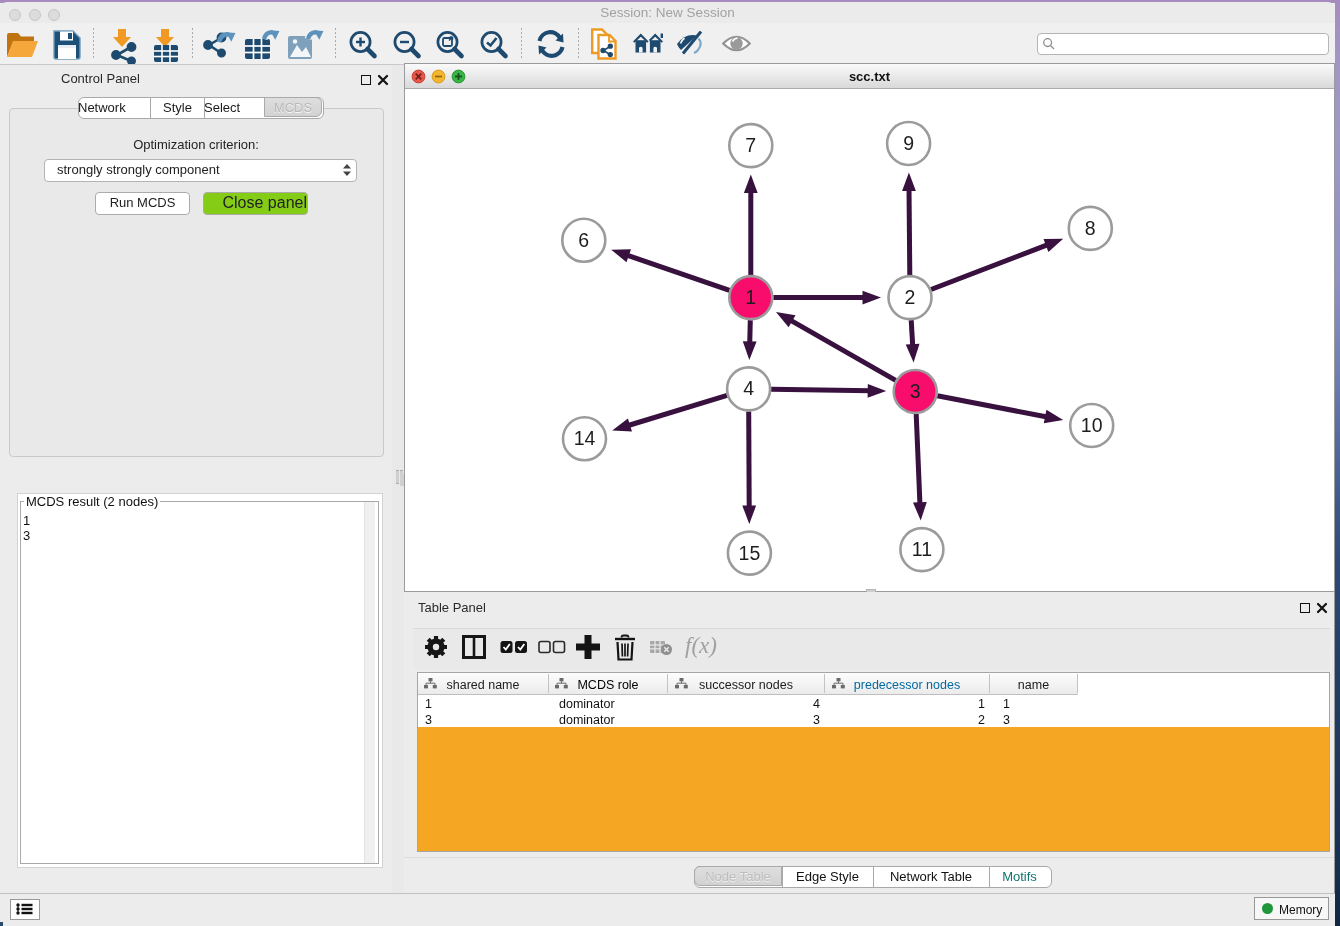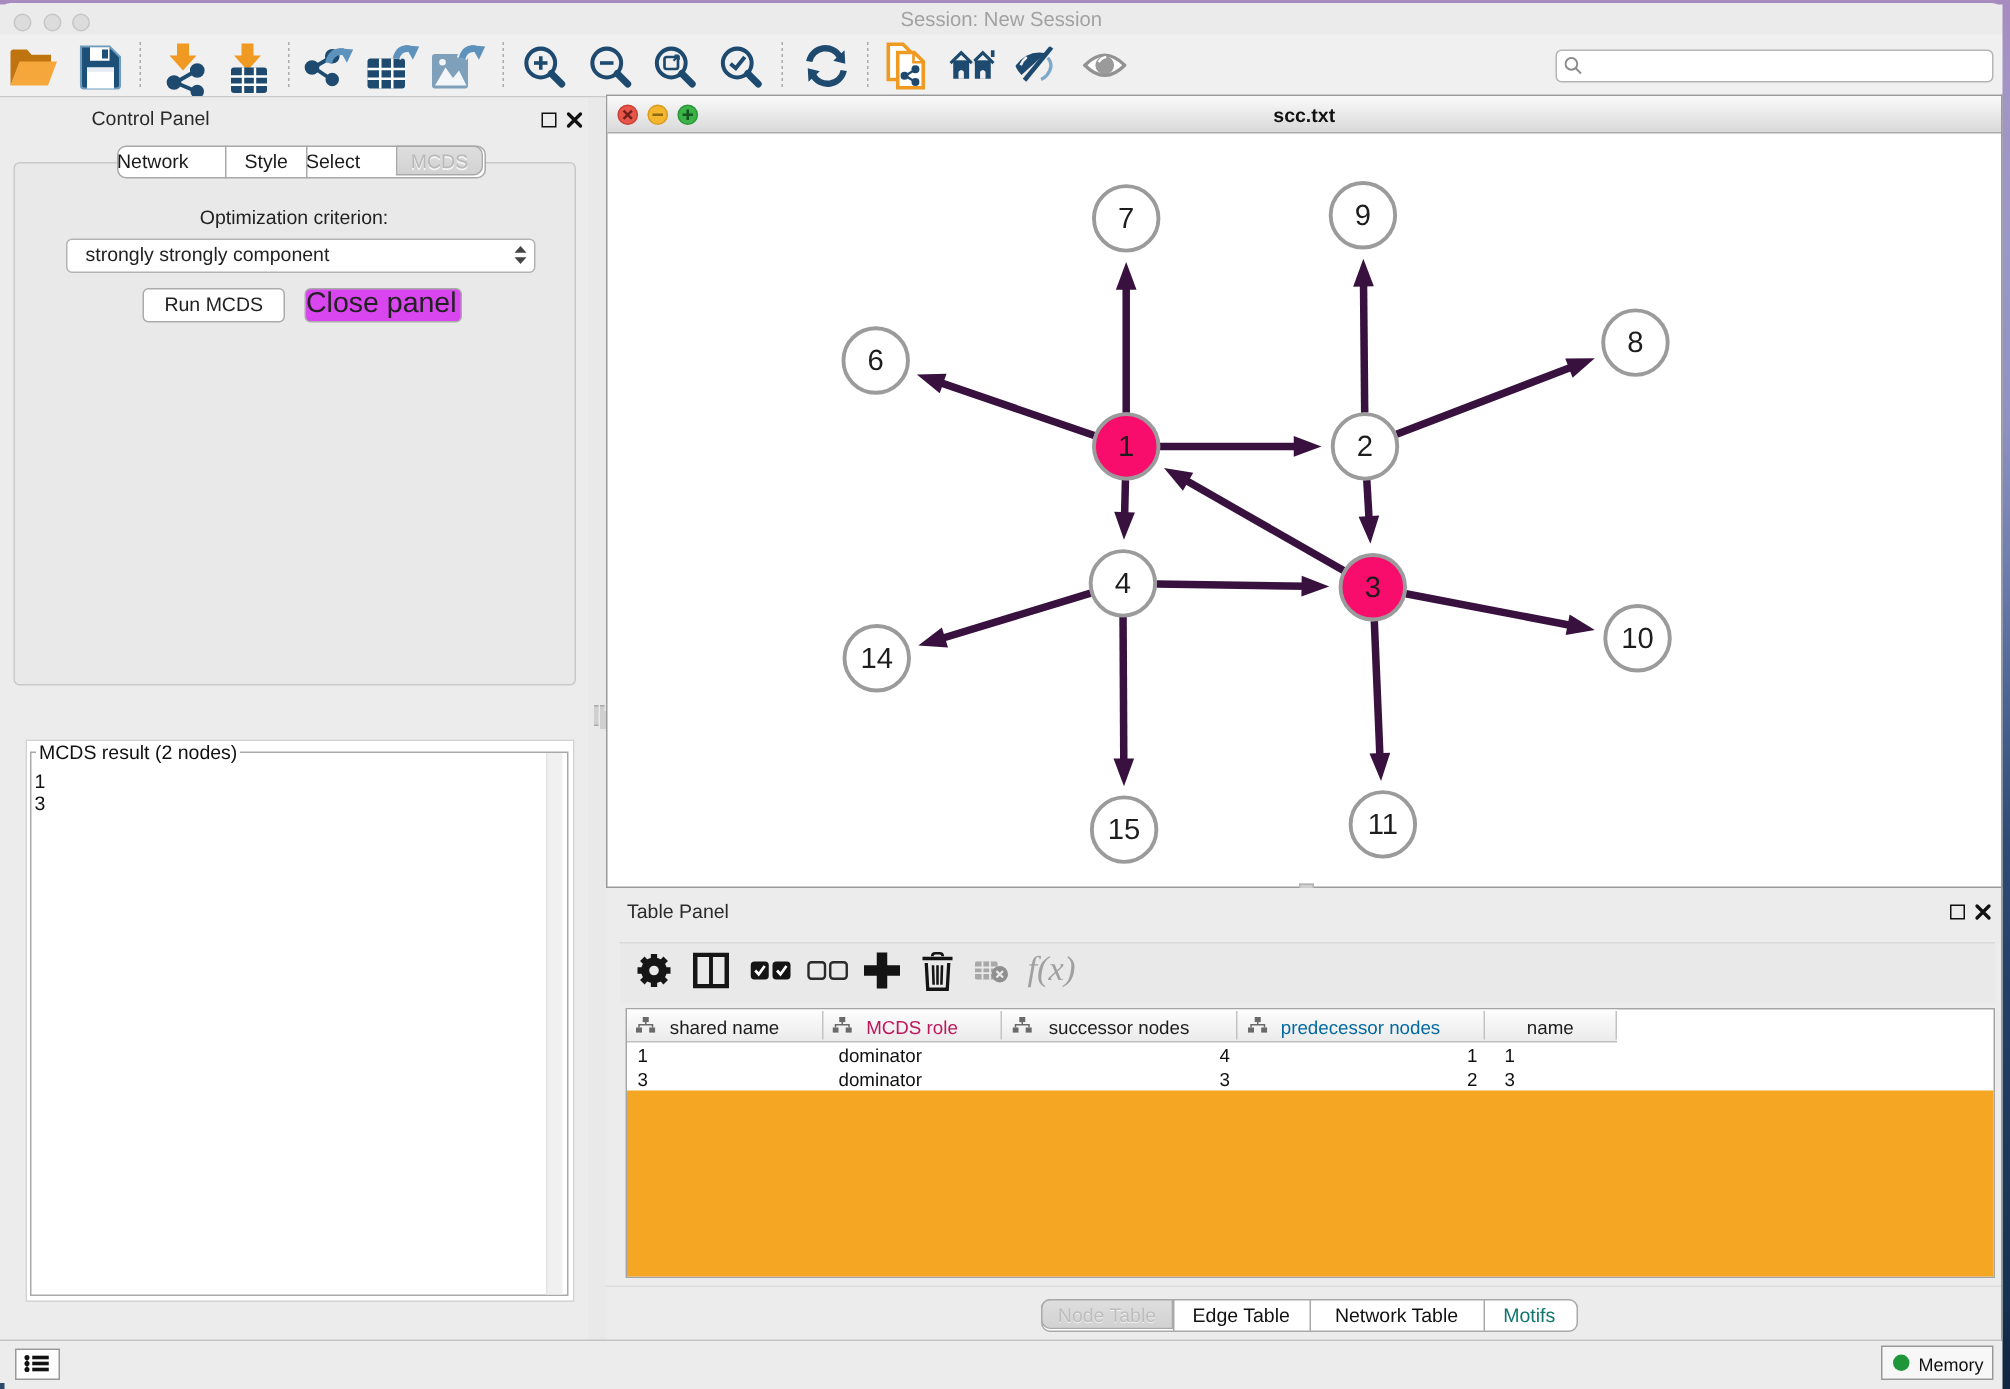--- a/index.html
+++ b/index.html
@@ -208,21 +208,21 @@
 <div class="abs" style="left:0;top:137px;width:392px;text-align:center;font-size:13px;color:#222;">Optimization criterion:</div>
 
 <div class="abs" style="left:44px;top:159px;width:311px;height:21px;background:#fff;border:1px solid #b3b3b3;border-radius:4px;"></div>
 <div class="abs" style="left:57px;top:162px;font-size:13px;color:#222;">strongly strongly component</div>
 <svg class="abs" style="left:341px;top:163px" width="12" height="14" viewBox="0 0 12 14">
     <path d="M6 1 L10 5.5 L2 5.5 Z" fill="#444"></path>
     <path d="M6 13 L10 8.5 L2 8.5 Z" fill="#444"></path>
   </svg>
 
 <div class="abs" style="left:95px;top:192px;width:93px;height:21px;background:#fff;border:1px solid #ababab;border-radius:4px;text-align:center;font-size:13px;color:#222;line-height:20px;">Run MCDS</div>
-<div class="abs" style="left:203px;top:192px;width:103px;height:21px;background:#d946ef;border:1px solid #ababab;border-radius:4px;text-align:left;font-size:19px;color:#222;line-height:20px;">Close panel</div>
+<div class="abs" style="left:203px;top:192px;width:103px;height:21px;background:#84cc16;border:1px solid #ababab;border-radius:4px;text-align:right;font-size:16px;color:#222;line-height:20px;">Close panel</div>
 
 <div class="abs" style="left:17px;top:493px;width:366px;height:375px;background:#fff;border:1px solid #d2d2d2;box-sizing:border-box;"></div>
 <div class="abs" style="left:20px;top:501px;width:359px;height:363px;border:1px solid #a9a9a9;box-sizing:border-box;"></div>
 <div class="abs" style="left:24px;top:494px;background:#fff;padding:0 2px;font-size:13px;color:#111;">MCDS result (2 nodes)</div>
 <div class="abs" style="left:364px;top:502px;width:10px;height:361px;background:#f0f0f0;border-left:1px solid #e3e3e3;"></div>
 <div class="abs" style="left:23px;top:513px;font-size:13px;color:#111;line-height:15px;">1<br>3</div>
 
 <div class="abs" style="left:392px;top:65px;width:12px;height:828px;background:#e9e9e9;"></div>
 <div class="abs" style="left:396px;top:470px;width:2.5px;height:12px;border-top:1px solid #aaa;border-bottom:1px solid #aaa;background:#cfcfcf;"></div>
 <div class="abs" style="left:400px;top:470px;width:2.5px;height:12px;border-top:1px solid #aaa;border-bottom:1px solid #aaa;background:#cfcfcf;"></div>
@@ -368,21 +368,21 @@
 <div class="abs" style="left:417px;top:672px;width:913px;height:180px;background:#fff;border:1px solid #a5a5a5;box-sizing:border-box;"></div>
 <div class="abs" style="left:418px;top:673px;width:660px;height:21px;background:linear-gradient(#fdfdfd,#ebebeb);border-bottom:1px solid #bfbfbf;"></div>
 
 <div class="abs" style="left:548px;top:674px;width:1px;height:19px;background:#c3c3c3;"></div>
 <div class="abs" style="left:667px;top:674px;width:1px;height:19px;background:#c3c3c3;"></div>
 <div class="abs" style="left:824px;top:674px;width:1px;height:19px;background:#c3c3c3;"></div>
 <div class="abs" style="left:989px;top:674px;width:1px;height:19px;background:#c3c3c3;"></div>
 <div class="abs" style="left:1077px;top:674px;width:1px;height:19px;background:#c3c3c3;"></div>
 
 <div class="abs" style="left:418px;top:678px;width:130px;text-align:center;font-size:12.5px;color:#1c1c1c;">shared name</div>
-<div class="abs" style="left:549px;top:678px;width:118px;text-align:center;font-size:12.5px;color:#be185d;">MCDS role</div>
+<div class="abs" style="left:549px;top:678px;width:118px;text-align:center;font-size:12.5px;color:#000000;">MCDS role</div>
 <div class="abs" style="left:668px;top:678px;width:156px;text-align:center;font-size:12.5px;color:#1c1c1c;">successor nodes</div>
 <div class="abs" style="left:825px;top:678px;width:164px;text-align:center;font-size:12.5px;color:#0369a1;">predecessor nodes</div>
 <div class="abs" style="left:990px;top:678px;width:87px;text-align:center;font-size:12.5px;color:#1c1c1c;">name</div>
 
 <svg class="abs" style="left:424px;top:678px" width="13" height="11" viewBox="0 0 13 11">
     <g fill="#6a6a6a">
       <rect x="4.5" y="0" width="4" height="3.4"></rect>
       <rect x="0" y="7" width="4" height="3.4"></rect>
       <rect x="8.8" y="7" width="4" height="3.4"></rect>
     </g>
@@ -425,21 +425,21 @@
 <div class="abs" style="left:1003px;top:713px;font-size:12.5px;color:#111;">3</div>
 
 <div class="abs" style="left:418px;top:727px;width:911px;height:124px;background:#f5a623;"></div>
 
 <div class="abs" style="left:694px;top:866px;width:356px;height:20px;border:1px solid #a9a9a9;border-radius:6px;background:#fff;"></div>
 <div class="abs" style="left:694px;top:866px;width:88px;height:20px;background:linear-gradient(#dedede,#d2d2d2);border:1px solid #a9a9a9;border-radius:6px 0 0 6px;box-sizing:border-box;"></div>
 <div class="abs" style="left:782px;top:866px;width:1px;height:22px;background:#a9a9a9;"></div>
 <div class="abs" style="left:873px;top:866px;width:1px;height:22px;background:#a9a9a9;"></div>
 <div class="abs" style="left:989px;top:866px;width:1px;height:22px;background:#a9a9a9;"></div>
 <div class="abs" style="left:694px;top:869px;width:88px;text-align:center;font-size:13px;color:#bdbdbd;text-shadow:0 1px 0 #f2f2f2;">Node Table</div>
-<div class="abs" style="left:782px;top:869px;width:91px;text-align:center;font-size:13px;color:#111;">Edge Table</div>
+<div class="abs" style="left:782px;top:869px;width:91px;text-align:center;font-size:13px;color:#111;">Edge Style</div>
 <div class="abs" style="left:873px;top:869px;width:116px;text-align:center;font-size:13px;color:#111;">Network Table</div>
 <div class="abs" style="left:989px;top:869px;width:61px;text-align:center;font-size:13px;color:#0f766e;">Motifs</div>
 
 <div class="abs" style="left:0;top:893px;width:1340px;height:33px;background:#ececec;border-top:1px solid #c2c2c2;box-sizing:border-box;"></div>
 <div class="abs" style="left:10px;top:899px;width:28px;height:19px;background:#fdfdfd;border:1px solid #999;"></div>
 <svg class="abs" style="left:16px;top:903px" width="17" height="12" viewBox="0 0 17 12">
   <line x1="2" y1="2" x2="2" y2="10" stroke="#111" stroke-width="0.8"></line>
   <circle cx="2" cy="2" r="1.7" fill="#111"></circle>
     <circle cx="2" cy="6" r="1.7" fill="#111"></circle>
     <circle cx="2" cy="10" r="1.7" fill="#111"></circle>

